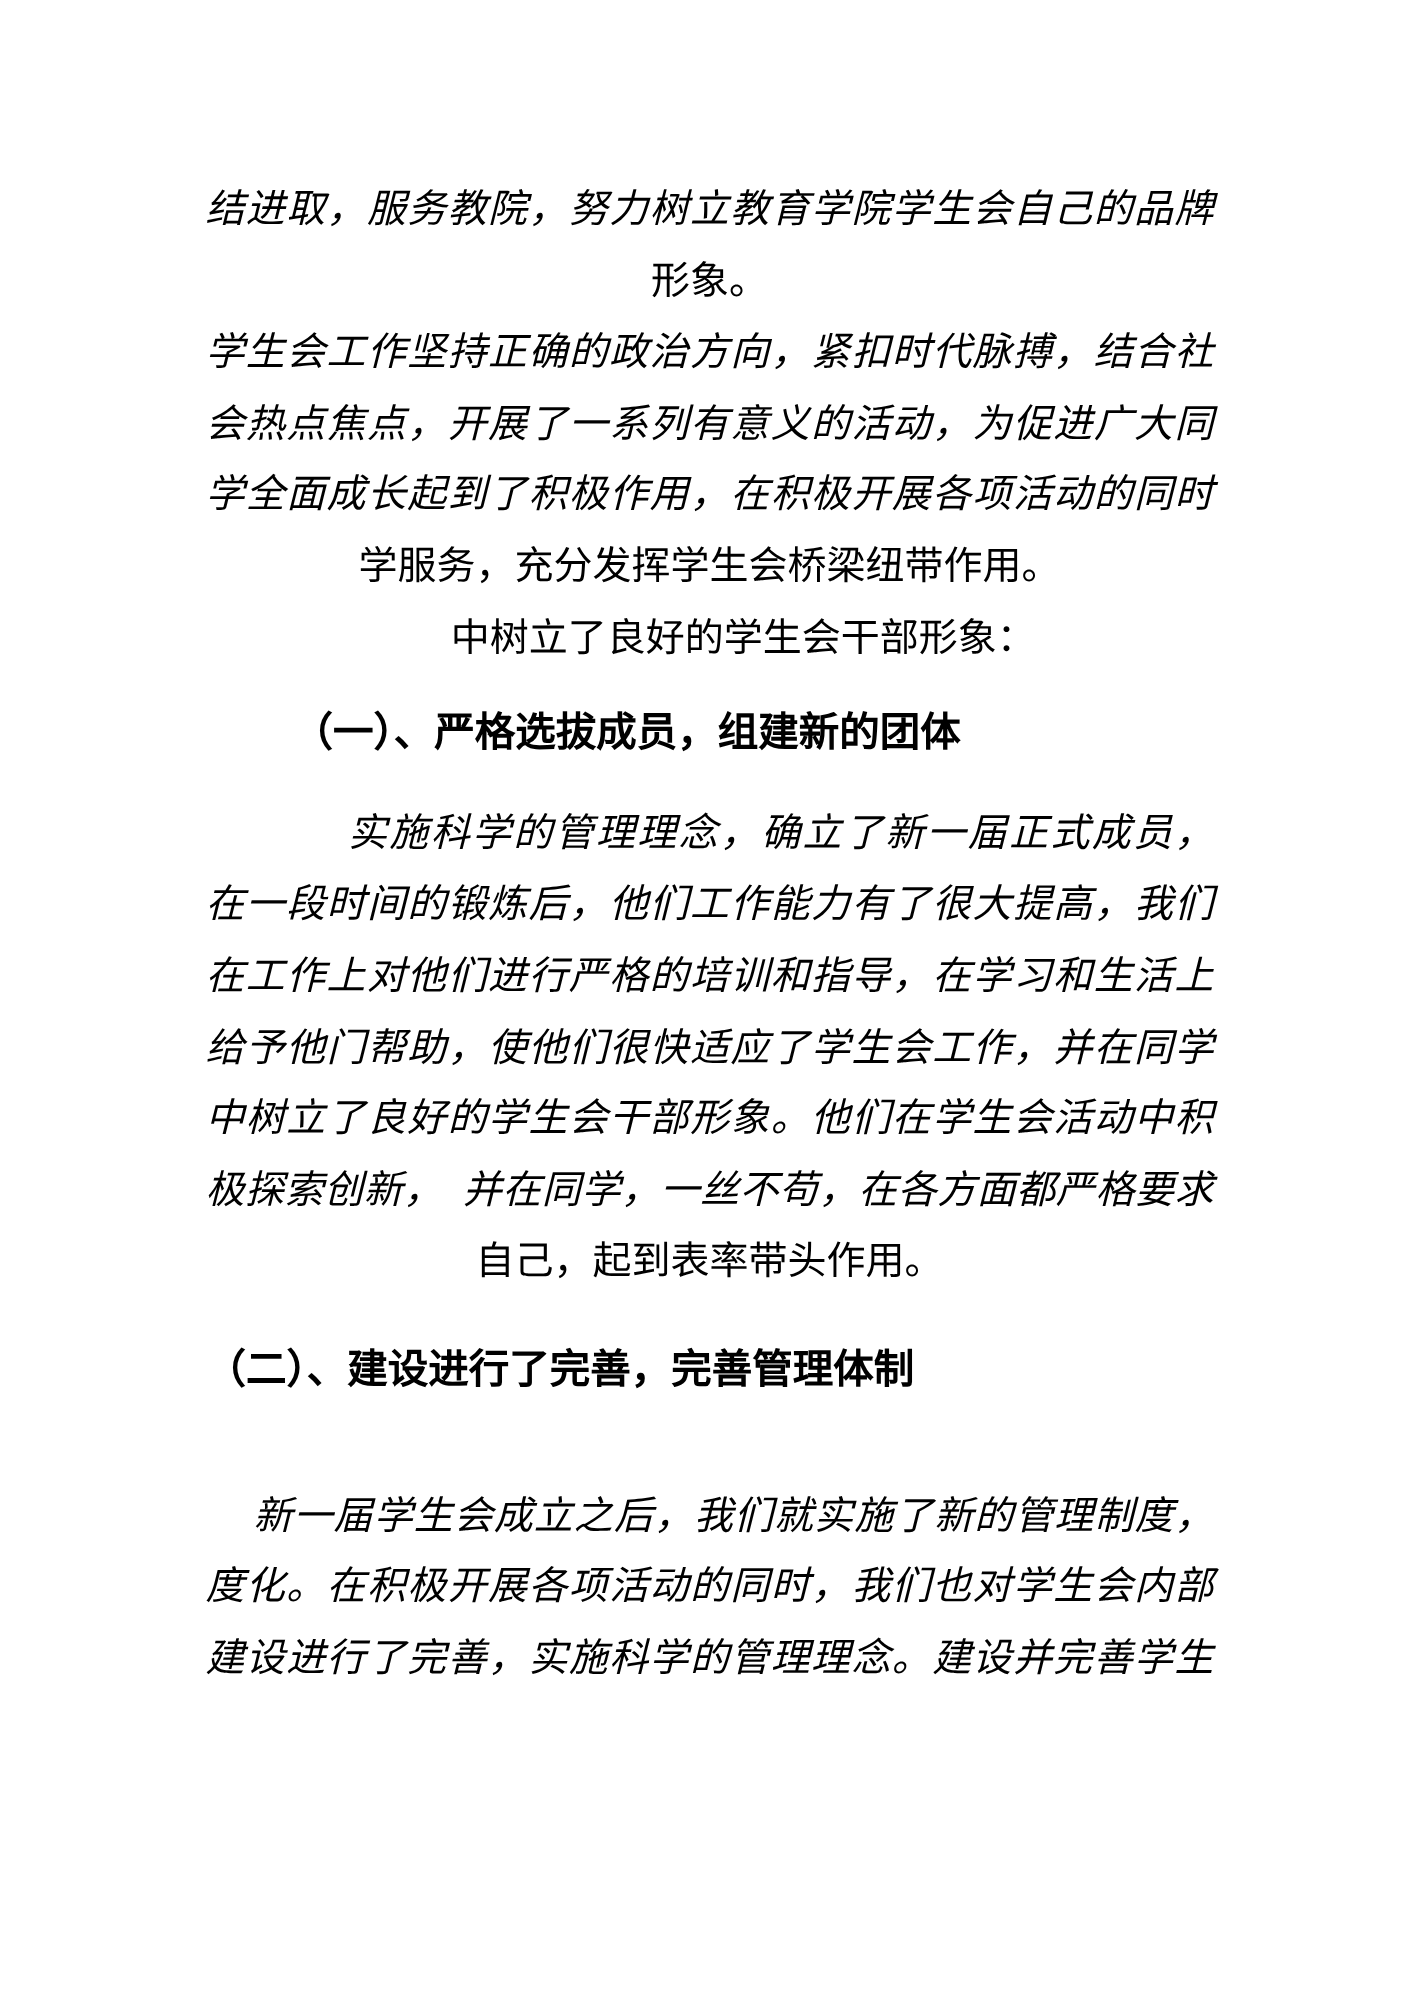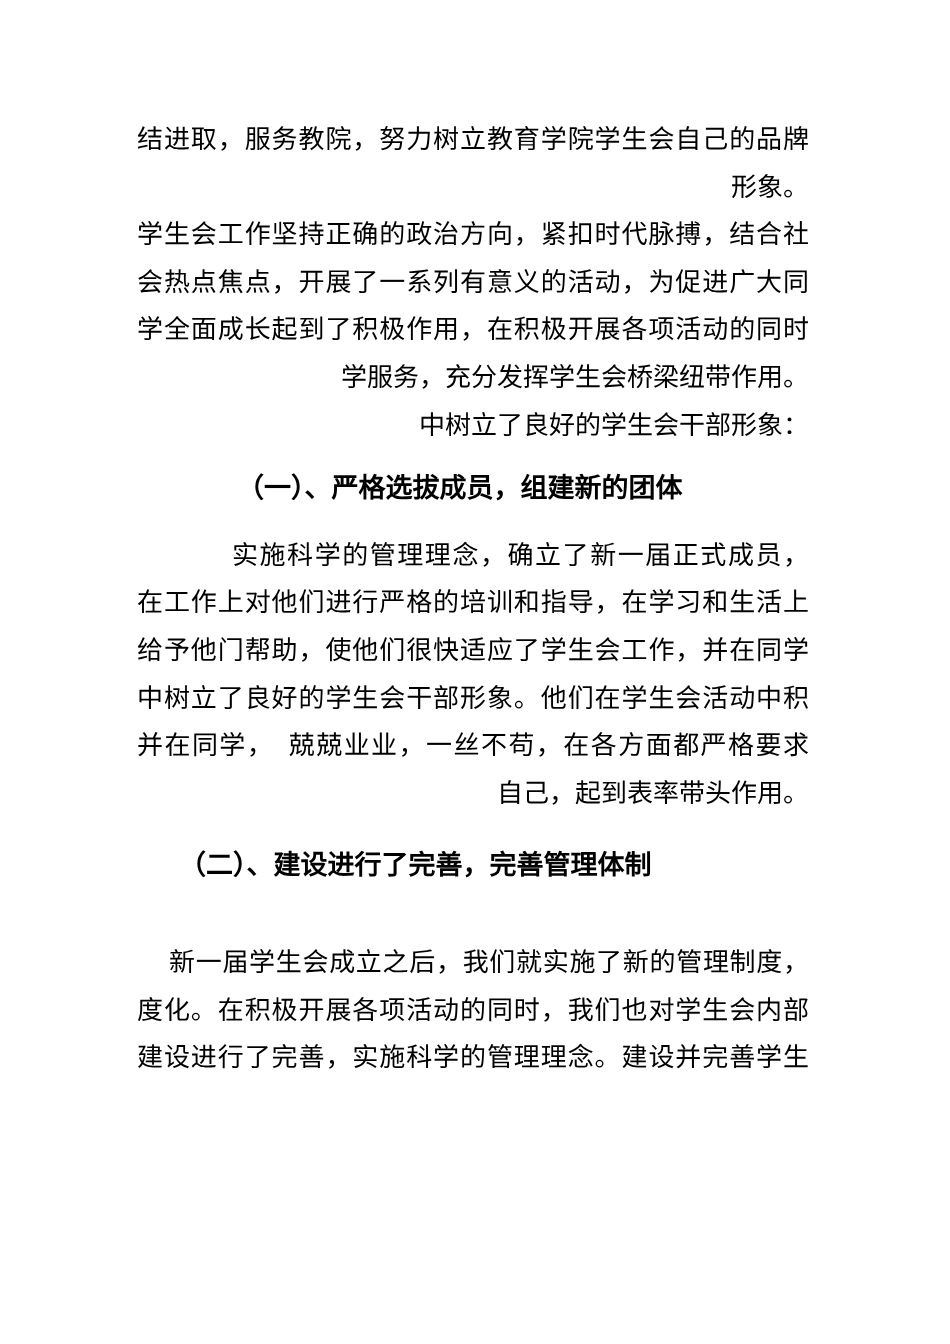--- a/index.html
+++ b/index.html
@@ -20,35 +20,35 @@
     position: absolute;
     left: 137px;
     top: 116px;
     width: 672px;
   }
   .line {
     font-family: "Liberation Serif", "DejaVu Serif", serif;
     font-size: 26px;
     line-height: 47.6px;
     color: #000000;
-    text-align: right;
+    text-align: center;
   }
   
   .fill {
     text-align: justify;
     text-align-last: justify;
     text-justify: inter-character;
+    font-style: italic;
   }
   .heading {
     font-family: "Liberation Sans", "DejaVu Sans", sans-serif;
     font-weight: bold;
     font-size: 27px;
     line-height: 47.6px;
     color: #000000;
-    margin-left: 42px;
   }
   .h1 {
     padding-left: 58px;
     margin-top: 16px;
     margin-bottom: 19px;
   }
   .h2 {
     margin-top: 25px;
     margin-bottom: 49px;
   }
@@ -78,24 +78,25 @@
     <div class="para">
       <div class="line indent-lead">中树立了良好的学生会干部形象：</div>
     </div>
 
     <div class="para">
       <div class="heading h1">（一）、严格选拔成员，组建新的团体</div>
     </div>
 
     <div class="para">
       <div class="line fill indent-big">实施科学的管理理念，确立了新一届正式成员，</div>
+      <div class="line fill">在一段时间的锻炼后，他们工作能力有了很大提高，我们</div>
       <div class="line fill">在工作上对他们进行严格的培训和指导，在学习和生活上</div>
       <div class="line fill">给予他门帮助，使他们很快适应了学生会工作，并在同学</div>
       <div class="line fill">中树立了良好的学生会干部形象。他们在学生会活动中积</div>
-      <div class="line fill">并在同学，　兢兢业业，一丝不苟，在各方面都严格要求</div>
+      <div class="line fill">极探索创新，　并在同学，一丝不苟，在各方面都严格要求</div>
       <div class="line">自己，起到表率带头作用。</div>
     </div>
 
     <div class="para">
       <div class="heading h2">（二）、建设进行了完善，完善管理体制</div>
     </div>
 
     <div class="para">
       <div class="line fill indent-small">新一届学生会成立之后，我们就实施了新的管理制度，</div>
       <div class="line fill">度化。在积极开展各项活动的同时，我们也对学生会内部</div>

